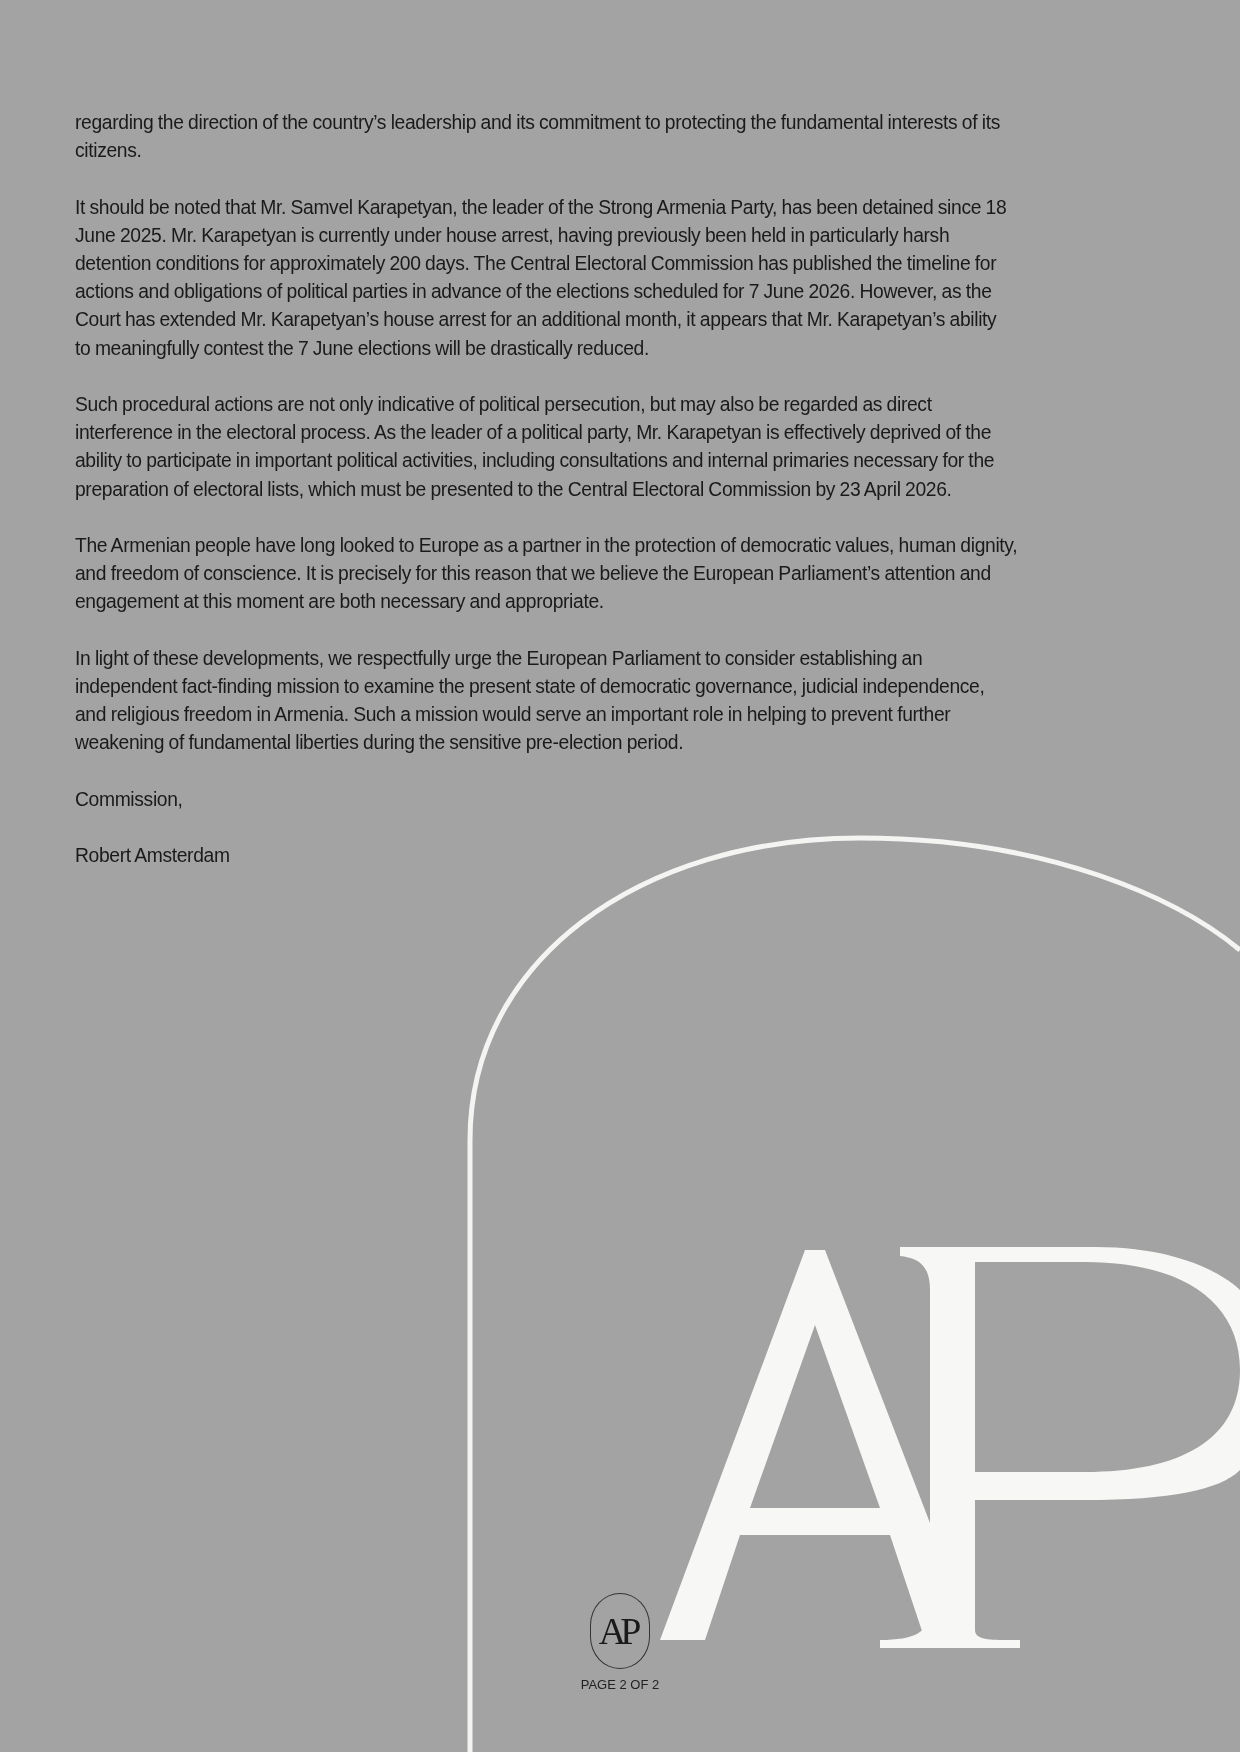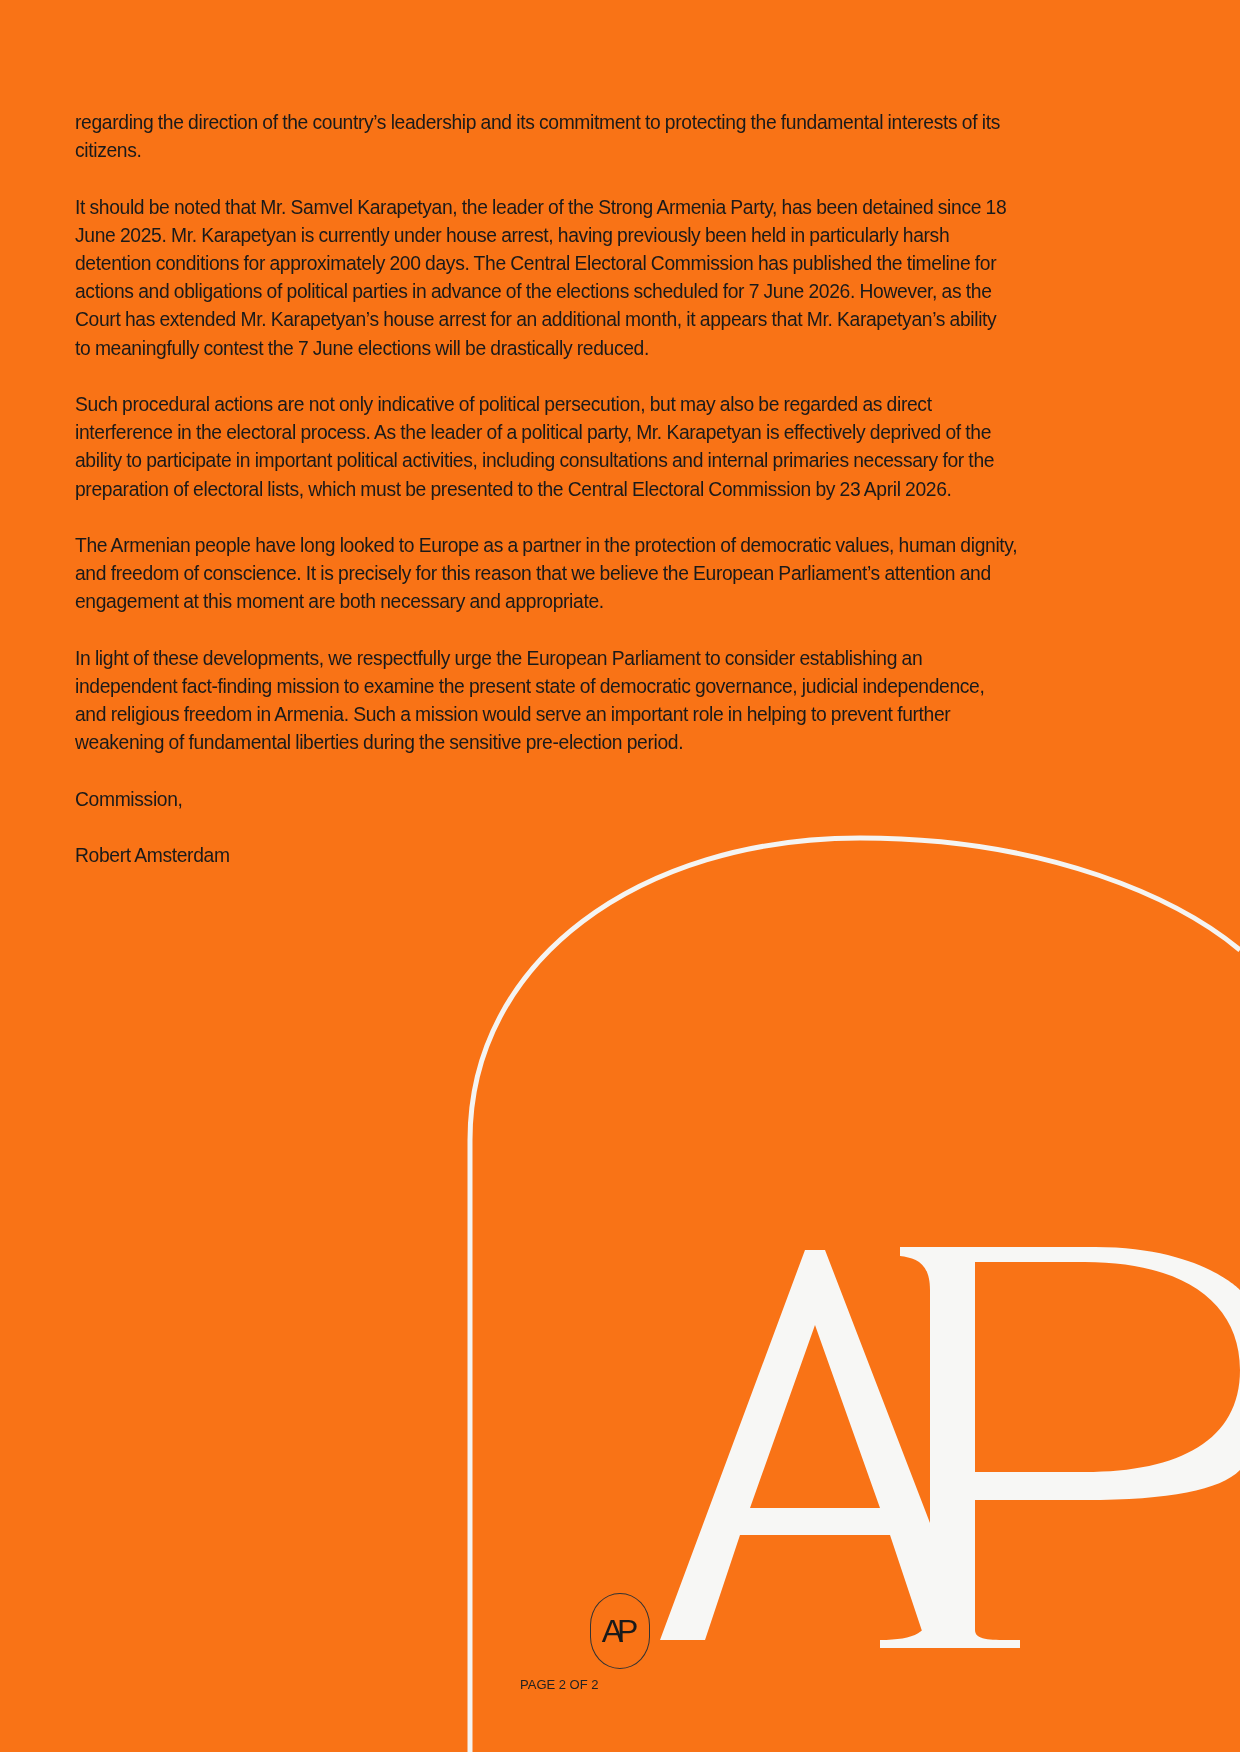--- a/index.html
+++ b/index.html
@@ -1,39 +1,39 @@
 <!DOCTYPE html>
 <html><head>
 <meta charset="utf-8">
 <style>
   html, body { margin: 0; padding: 0; background: #ffffff; }
   body { width: 1240px; height: 1752px; position: relative; overflow: hidden; }
-  .page { position: absolute; inset: 0; background: #f97316; }
+  .page { position: absolute; inset: 0; background: #a3a3a3; }
 
   .watermark { position: absolute; left: 0; top: 0; width: 1240px; height: 1752px; pointer-events: none; }
 
   .body-text {
     position: absolute; left: 75px; top: 109px; width: 1100px;
     font-family: "Liberation Sans", sans-serif;
     font-size: 19.3px; line-height: 28.2px; color: #1a1a1a;
     letter-spacing: -0.35px; word-spacing: -0.5px;
   }
   .body-text p { margin: 0 0 28.2px 0; white-space: pre-line; }
 
   .footer-logo {
     position: absolute; left: 590px; top: 1593px; width: 60px; height: 76px;
     border: 1px solid #333; border-radius: 30px / 32px; box-sizing: border-box;
     display: flex; align-items: center; justify-content: center;
   }
   .footer-logo span {
-    font-family: Liberation Sans, sans-serif; font-size: 32px; color: #1a1a1a;
+    font-family: Liberation Serif, serif; font-size: 38px; color: #1a1a1a;
     letter-spacing: -6px; margin-left: -6px;
   }
   .page-number {
-    position: absolute; left: 520px; top: 1677px; width: 200px; text-align: left;
+    position: absolute; left: 520px; top: 1677px; width: 200px; text-align: center;
     font-family: "Liberation Sans", sans-serif; font-size: 13px; color: #222; letter-spacing: 0px;
   }
 </style>
 </head>
 <body>
 
 <div class="page">
 
   <svg class="watermark" viewBox="0 0 1240 1752" xmlns="http://www.w3.org/2000/svg">
     <path d="M 470 1752 L 470 1140 C 470 960 640 838 860 838 C 1050 838 1180 900 1240 950" fill="none" stroke="#f4f4f2" stroke-width="5"></path>

